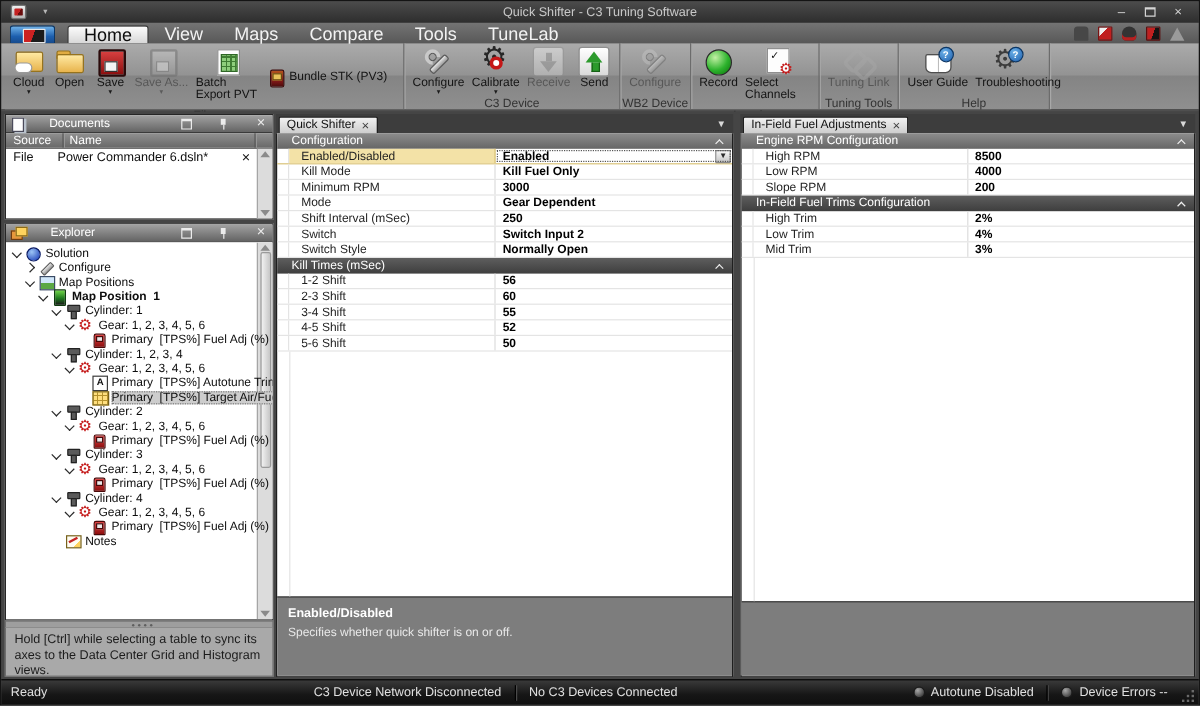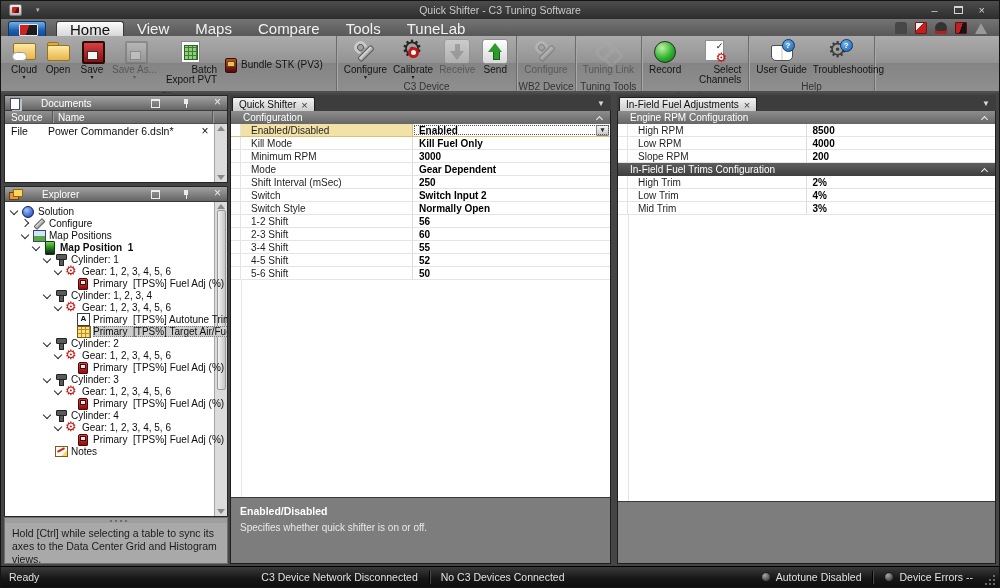--- a/index.html
+++ b/index.html
@@ -28,21 +28,21 @@
   .red-shield-logo-icon{background:linear-gradient(135deg,#f0f0f0 35%,#c02020 36%);border:1px solid #7a1212;border-radius:1px}
   .swoosh-logo-icon{background:#333;border-radius:50% 50% 30% 30%;box-shadow:inset 0 -3px 0 #b52020}
   .flag-logo-icon{background:linear-gradient(110deg,#c02020 50%,#141414 51%);border:1px solid #5c0e0e;border-radius:1px}
   .triangle-logo-icon{width:0;height:0;border-left:6px solid transparent;border-right:6px solid transparent;border-bottom:11px solid #9a9a9a}
 
   
   .ribbon{height:57px;background:linear-gradient(#ababab,#939393 48%,#848484 50%,#8f8f8f);border-bottom:2px solid #4f4f4f;display:flex;padding-left:2px;flex:none}
   .rgroup{display:flex;flex-direction:column;border-right:1px solid #6c6c6c;box-shadow:1px 0 0 #a8a8a8}
   .rgroup-items{flex:1;display:flex;align-items:stretch;padding:2px 4px 0}
   .rgroup-label{height:12px;line-height:11px;text-align:center;font-size:10px;color:#333}
-  .rbtn{min-width:34px;display:flex;flex-direction:column;align-items:center;padding:1px 3px 0;font-size:10px;color:#141414;text-align:right;border-radius:2px}
+  .rbtn{min-width:34px;display:flex;flex-direction:column;align-items:center;padding:1px 3px 0;font-size:10px;color:#141414;text-align:left;border-radius:2px}
   .rbtn .rlabel{line-height:10px;margin-top:1px;max-width:54px}
   .rbtn .rarrow{height:6px;line-height:5px;font-size:6px;color:#1a1a1a;visibility:hidden}
   .rbtn .rarrow.show{visibility:visible}
   .rbtn .rarrow.show::after{content:'▾'}
   .rbtn.disabled{opacity:.42;filter:grayscale(1)}
   .rbtn.small{flex-direction:row;align-self:center;gap:5px;align-items:center;padding:2px 4px}
   .rbtn.small .rlabel{max-width:none;margin-top:0}
   .ricon{width:26px;height:25px;position:relative;display:block;flex:none}
   .rbtn.small .ricon{width:12px;height:15px}
   
@@ -310,46 +310,46 @@
             <span class="rlabel">Configure</span>
             <span class="rarrow"></span>
           </div>
 
       </div>
       <div class="rgroup-label">WB2 Device</div>
     </div>
     <div class="rgroup">
       <div class="rgroup-items">
 
+          <div class="rbtn">
+            <span class="ricon record-icon"></span>
+            <span class="rlabel">Record</span>
+            <span class="rarrow"></span>
+          </div>
+
+          <div class="rbtn">
+            <span class="ricon select-channels-icon"></span>
+            <span class="rlabel">Select Channels</span>
+            <span class="rarrow"></span>
+          </div>
+
+      </div>
+      <div class="rgroup-label">Logging</div>
+    </div>
+    <div class="rgroup">
+      <div class="rgroup-items">
+
           <div class="rbtn disabled">
             <span class="ricon tuning-link-icon"></span>
             <span class="rlabel">Tuning Link</span>
             <span class="rarrow"></span>
           </div>
 
       </div>
       <div class="rgroup-label">Tuning Tools</div>
-    </div>
-    <div class="rgroup">
-      <div class="rgroup-items">
-
-          <div class="rbtn">
-            <span class="ricon record-icon"></span>
-            <span class="rlabel">Record</span>
-            <span class="rarrow"></span>
-          </div>
-
-          <div class="rbtn">
-            <span class="ricon select-channels-icon"></span>
-            <span class="rlabel">Select Channels</span>
-            <span class="rarrow"></span>
-          </div>
-
-      </div>
-      <div class="rgroup-label">Logging</div>
     </div>
     <div class="rgroup">
       <div class="rgroup-items">
 
           <div class="rbtn">
             <span class="ricon user-guide-icon"></span>
             <span class="rlabel">User Guide</span>
             <span class="rarrow"></span>
           </div>
 
@@ -613,20 +613,24 @@
           </div>
 
           <div class="grow">
             <span class="gutter"></span>
             <span class="glabel">Switch Style</span>
             <span class="gvalue">
               <span>Normally Open</span>
             </span>
           </div>
 
+        <div class="sechdr dark">
+          <span>Kill Times (mSec)</span>
+          <span class="chev"></span>
+        </div>
 
           <div class="grow">
             <span class="gutter"></span>
             <span class="glabel">1-2 Shift</span>
             <span class="gvalue">
               <span>56</span>
             </span>
           </div>
 
           <div class="grow">

